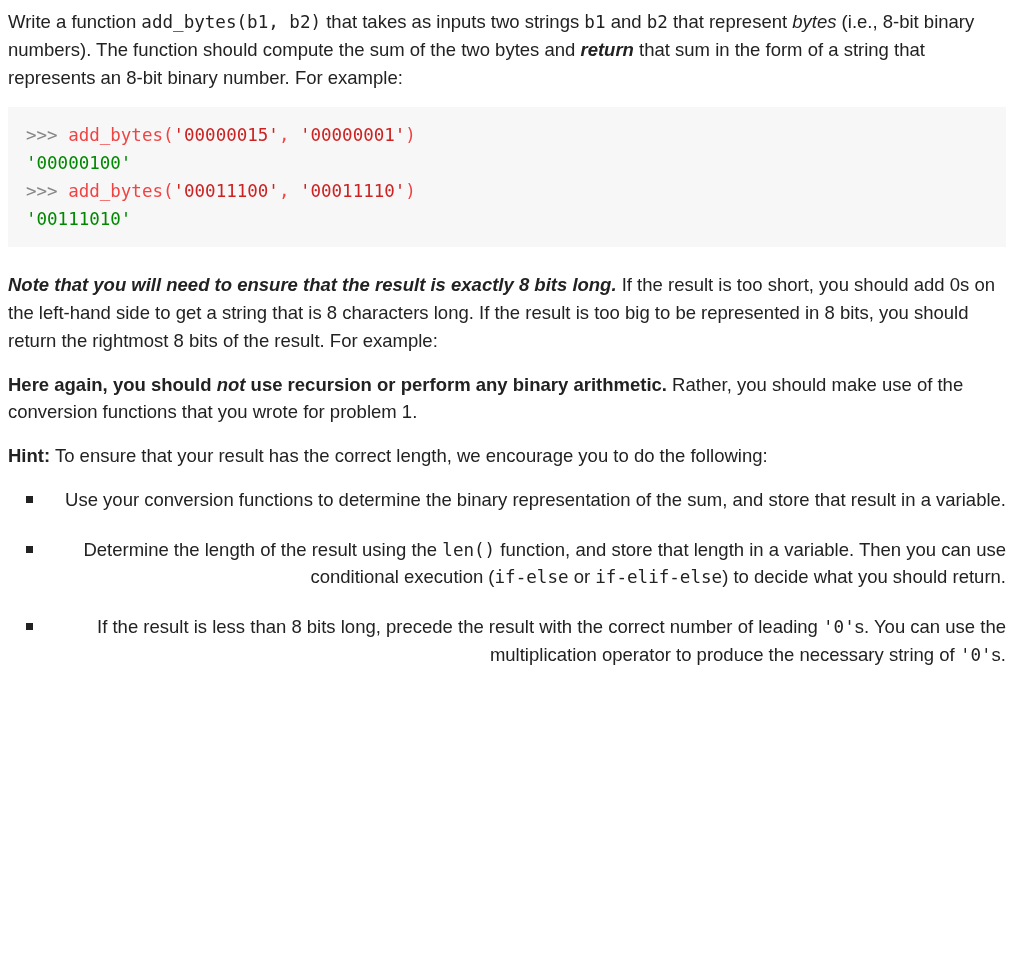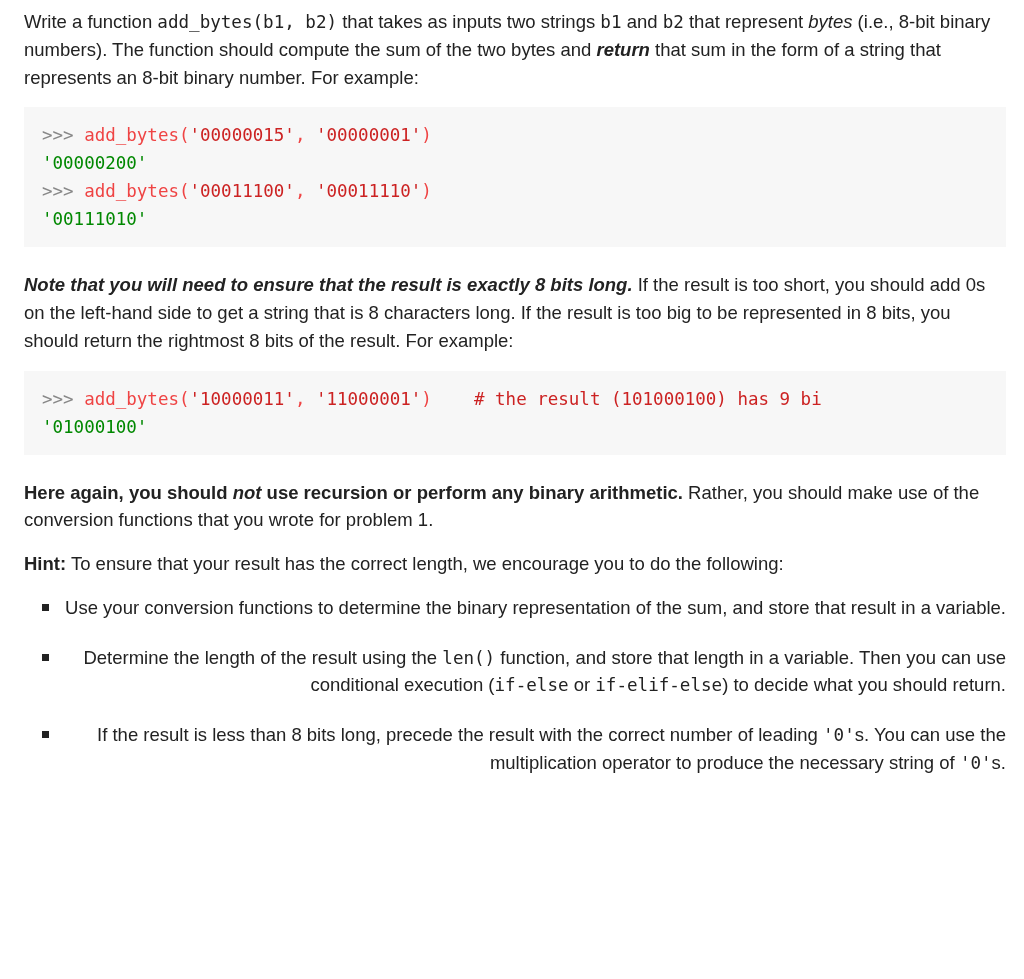--- a/index.html
+++ b/index.html
@@ -6,21 +6,21 @@
     margin: 0;
     padding: 0;
     font-family: -apple-system, BlinkMacSystemFont, "Segoe UI", Helvetica, Arial, sans-serif;
     font-size: 18.5px;
     line-height: 1.5;
     color: #222;
     background: #fff;
   }
   .container {
     width: 1024px;
-    padding: 8px 18px 20px 24px;
+    padding: 8px 18px 20px 8px;
     box-sizing: border-box;
   }
   p {
     margin: 0 0 16px 0;
   }
   .code-inline {
     font-family: ui-monospace, SFMono-Regular, "SF Mono", Menlo, Consolas, monospace;
     font-size: 0.95em;
   }
   .codeblock {
@@ -62,30 +62,28 @@
 </head>
 <body>
 
 <div class="container">
 
   <p>
     <span>Write a function </span><span class="code-inline">add_bytes(b1, b2)</span><span> that takes as inputs two strings </span><span class="code-inline">b1</span><span> and </span><span class="code-inline">b2</span><span> that represent </span><em>bytes</em><span> (i.e., 8-bit binary numbers). The function should compute the sum of the two bytes and </span><strong><em>return</em></strong><span> that sum in the form of a string that represents an 8-bit binary number. For example:</span>
   </p>
 
   <div class="codeblock"><span class="prompt">&gt;&gt;&gt; </span><span class="call">add_bytes(</span><span class="str">'00000015'</span><span class="call">, </span><span class="str">'00000001'</span><span class="call">)</span>
-<span class="out">'00000200'</span>
+<span class="out">'00000100'</span>
 <span class="prompt">&gt;&gt;&gt; </span><span class="call">add_bytes(</span><span class="str">'00011100'</span><span class="call">, </span><span class="str">'00011110'</span><span class="call">)</span>
 <span class="out">'00111010'</span></div>
 
   <p>
     <strong><em>Note that you will need to ensure that the result is exactly 8 bits long.</em></strong><span> If the result is too short, you should add 0s on the left-hand side to get a string that is 8 characters long. If the result is too big to be represented in 8 bits, you should return the rightmost 8 bits of the result. For example:</span>
   </p>
 
-  <div class="codeblock"><span class="prompt">&gt;&gt;&gt; </span><span class="call">add_bytes(</span><span class="str">'10000011'</span><span class="call">, </span><span class="str">'11000001'</span><span class="call">)    </span><span class="comment"># the result (101000100) has 9 bi</span>
-<span class="out">'01000100'</span></div>
 
   <p>
     <strong><span>Here again, you should </span><em>not</em><span> use recursion or perform any binary arithmetic.</span></strong><span> Rather, you should make use of the conversion functions that you wrote for problem 1.</span>
   </p>
 
   <p>
     <strong>Hint:</strong><span> To ensure that your result has the correct length, we encourage you to do the following:</span>
   </p>
 
   <ul>

